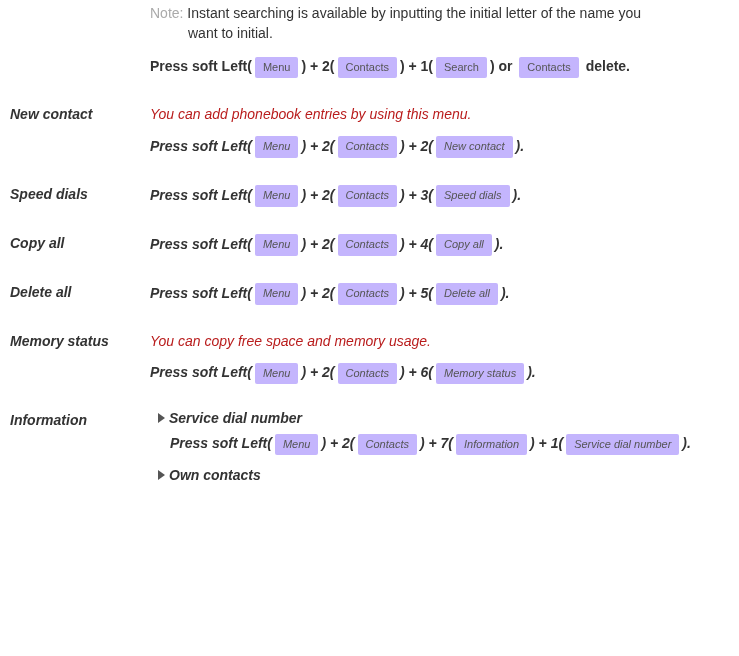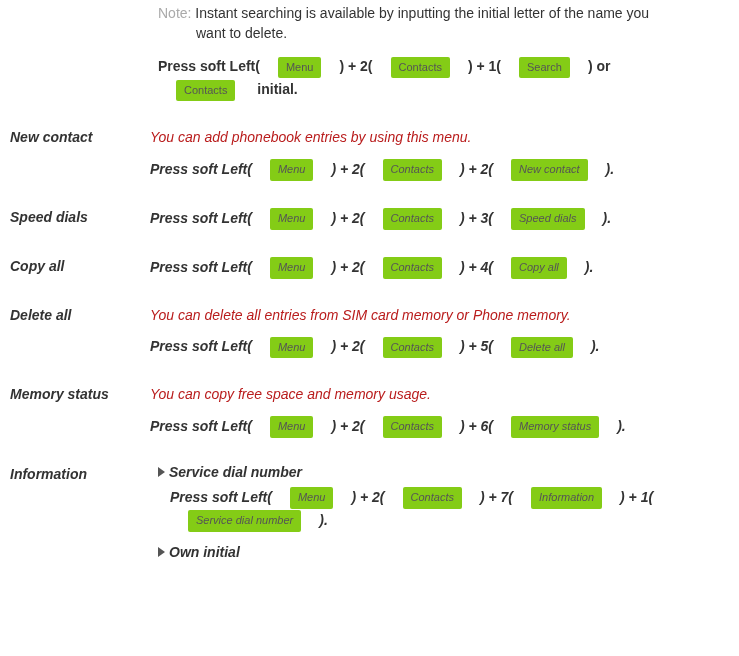--- a/index.html
+++ b/index.html
@@ -48,36 +48,35 @@
     line-height: 1.45;
     margin-bottom: 10px;
   }
   .press-line {
     font-weight: bold;
     color: #333;
     line-height: 1.6;
   }
   .btn {
     display: inline-block;
-    background: #84cc16;
+    background: #c4b5fd;
     color: #555;
     font-weight: normal;
     font-size: 11px;
     padding: 2px 8px;
     border-radius: 2px;
     vertical-align: middle;
-    margin: 0 18px;
+    margin: 0 3px;
   }
   .section {
     margin-bottom: 26px;
     font-style: italic;
   }
   .first-section {
     margin-bottom: 26px;
-    gap: 8px;
   }
   .sub {
     margin-left: 8px;
     margin-bottom: 12px;
   }
   .sub-heading {
     font-weight: bold;
     color: #333;
     margin-bottom: 6px;
   }
@@ -106,26 +105,26 @@
 <body>
 
 <div class="page">
 
   <div class="row first-section">
     <div class="label-col"></div>
     <div class="content-col">
       <div class="note-line">
         <span class="note-prefix">Note:</span>
         <span>Instant searching is available by inputting the initial letter of the name you</span>
-        <span class="note-body-indent">want to delete.</span>
+        <span class="note-body-indent">want to initial.</span>
       </div>
       <div class="press-line">
         <span>Press soft Left(</span><span class="btn">Menu</span><span>) + 2(</span><span class="btn">Contacts</span><span>) + 1(</span><span class="btn">Search</span><span>) or</span>
         <span class="btn">Contacts</span>
-        <span>initial.</span>
+        <span>delete.</span>
       </div>
     </div>
   </div>
 
   <div class="row section">
     <div class="label-col">New contact</div>
     <div class="content-col">
       <div class="desc">You can add phonebook entries by using this menu.</div>
       <div class="press-line">
         <span>Press soft Left(</span><span class="btn">Menu</span><span>) + 2(</span><span class="btn">Contacts</span><span>) + 2(</span><span class="btn">New contact</span><span>).</span>
@@ -147,21 +146,20 @@
     <div class="content-col">
       <div class="press-line">
         <span>Press soft Left(</span><span class="btn">Menu</span><span>) + 2(</span><span class="btn">Contacts</span><span>) + 4(</span><span class="btn">Copy all</span><span>).</span>
       </div>
     </div>
   </div>
 
   <div class="row section">
     <div class="label-col">Delete all</div>
     <div class="content-col">
-      <div class="desc">You can delete all entries from SIM card memory or Phone memory.</div>
       <div class="press-line">
         <span>Press soft Left(</span><span class="btn">Menu</span><span>) + 2(</span><span class="btn">Contacts</span><span>) + 5(</span><span class="btn">Delete all</span><span>).</span>
       </div>
     </div>
   </div>
 
   <div class="row section">
     <div class="label-col">Memory status</div>
     <div class="content-col">
       <div class="desc">You can copy free space and memory usage.</div>
@@ -179,20 +177,20 @@
         <div class="sub-heading">
           <span class="arrow"></span><span>Service dial number</span>
         </div>
         <div class="sub-press">
           <span>Press soft Left(</span><span class="btn">Menu</span><span>) + 2(</span><span class="btn">Contacts</span><span>) + 7(</span><span class="btn">Information</span><span>) + 1(</span><span class="btn">Service dial number</span><span>).</span>
         </div>
       </div>
 
       <div class="sub">
         <div class="sub-heading">
-          <span class="arrow"></span><span>Own initial</span>
+          <span class="arrow"></span><span>Own contacts</span>
         </div>
       </div>
 
     </div>
   </div>
 
 </div>
 
 </body></html>

